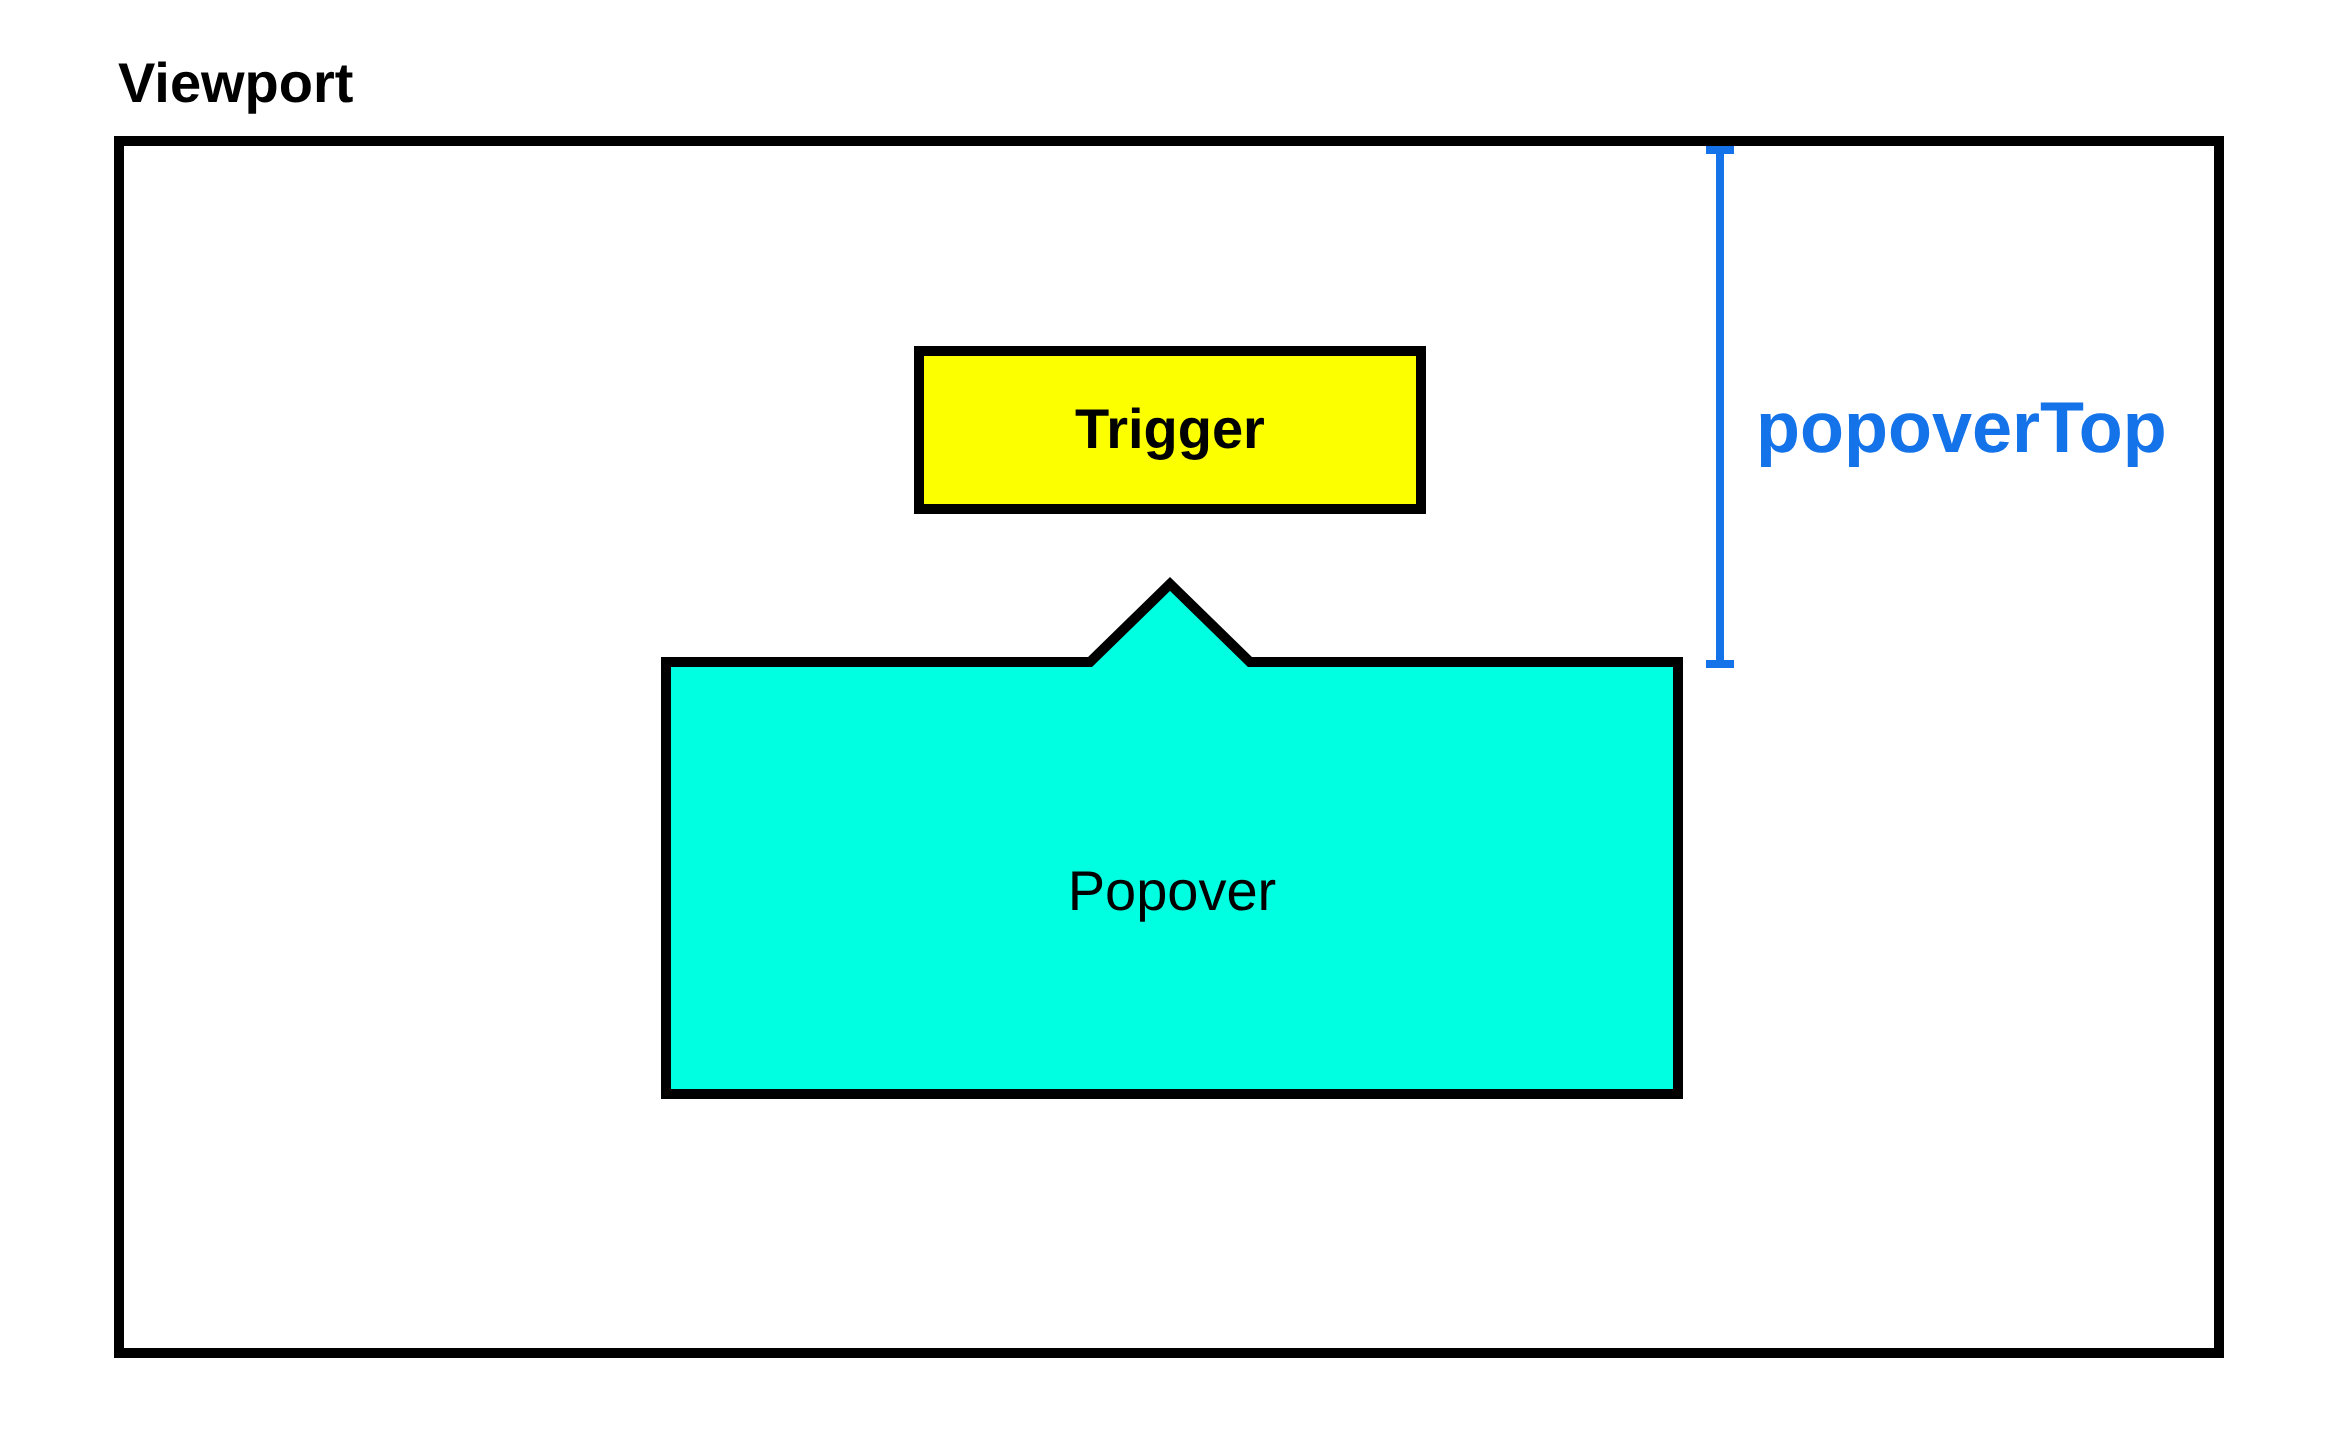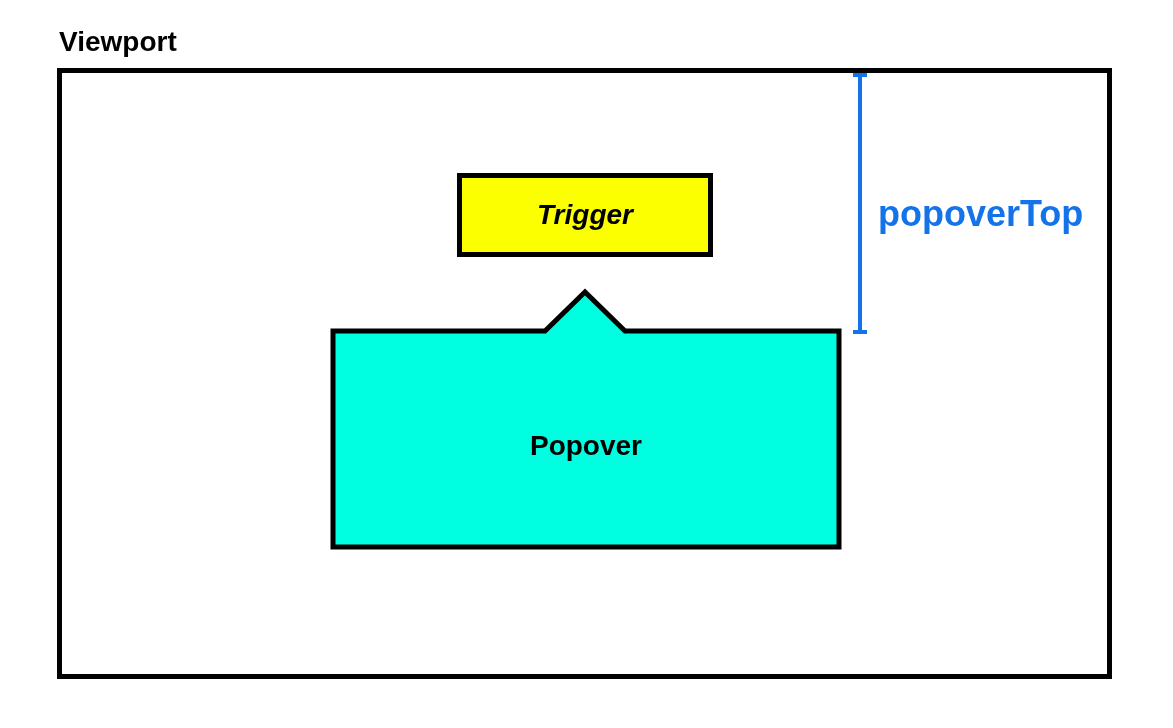--- a/index.html
+++ b/index.html
@@ -36,21 +36,20 @@
     position: absolute;
     left: 457px;
     top: 173px;
     width: 256px;
     height: 84px;
     border: 5px solid #000000;
     background: #FBFF00;
     display: flex;
     align-items: center;
     justify-content: center;
-    font-style: italic;
   }
   .trigger-box .label {
     font-size: 28px;
     font-weight: 700;
     color: #000000;
   }
   .popover-svg {
     position: absolute;
     left: 325px;
     top: 278px;
@@ -66,21 +65,21 @@
   .popover-label {
     position: absolute;
     left: 333px;
     top: 331px;
     width: 506px;
     height: 216px;
     display: flex;
     align-items: center;
     justify-content: center;
     font-size: 28px;
-    font-weight: 700;
+    font-weight: 400;
     color: #000000;
     padding-top: 14px;
   }
   .measure-vline {
     position: absolute;
     left: 858px;
     top: 73px;
     width: 4px;
     height: 261px;
     background: #1473E8;

